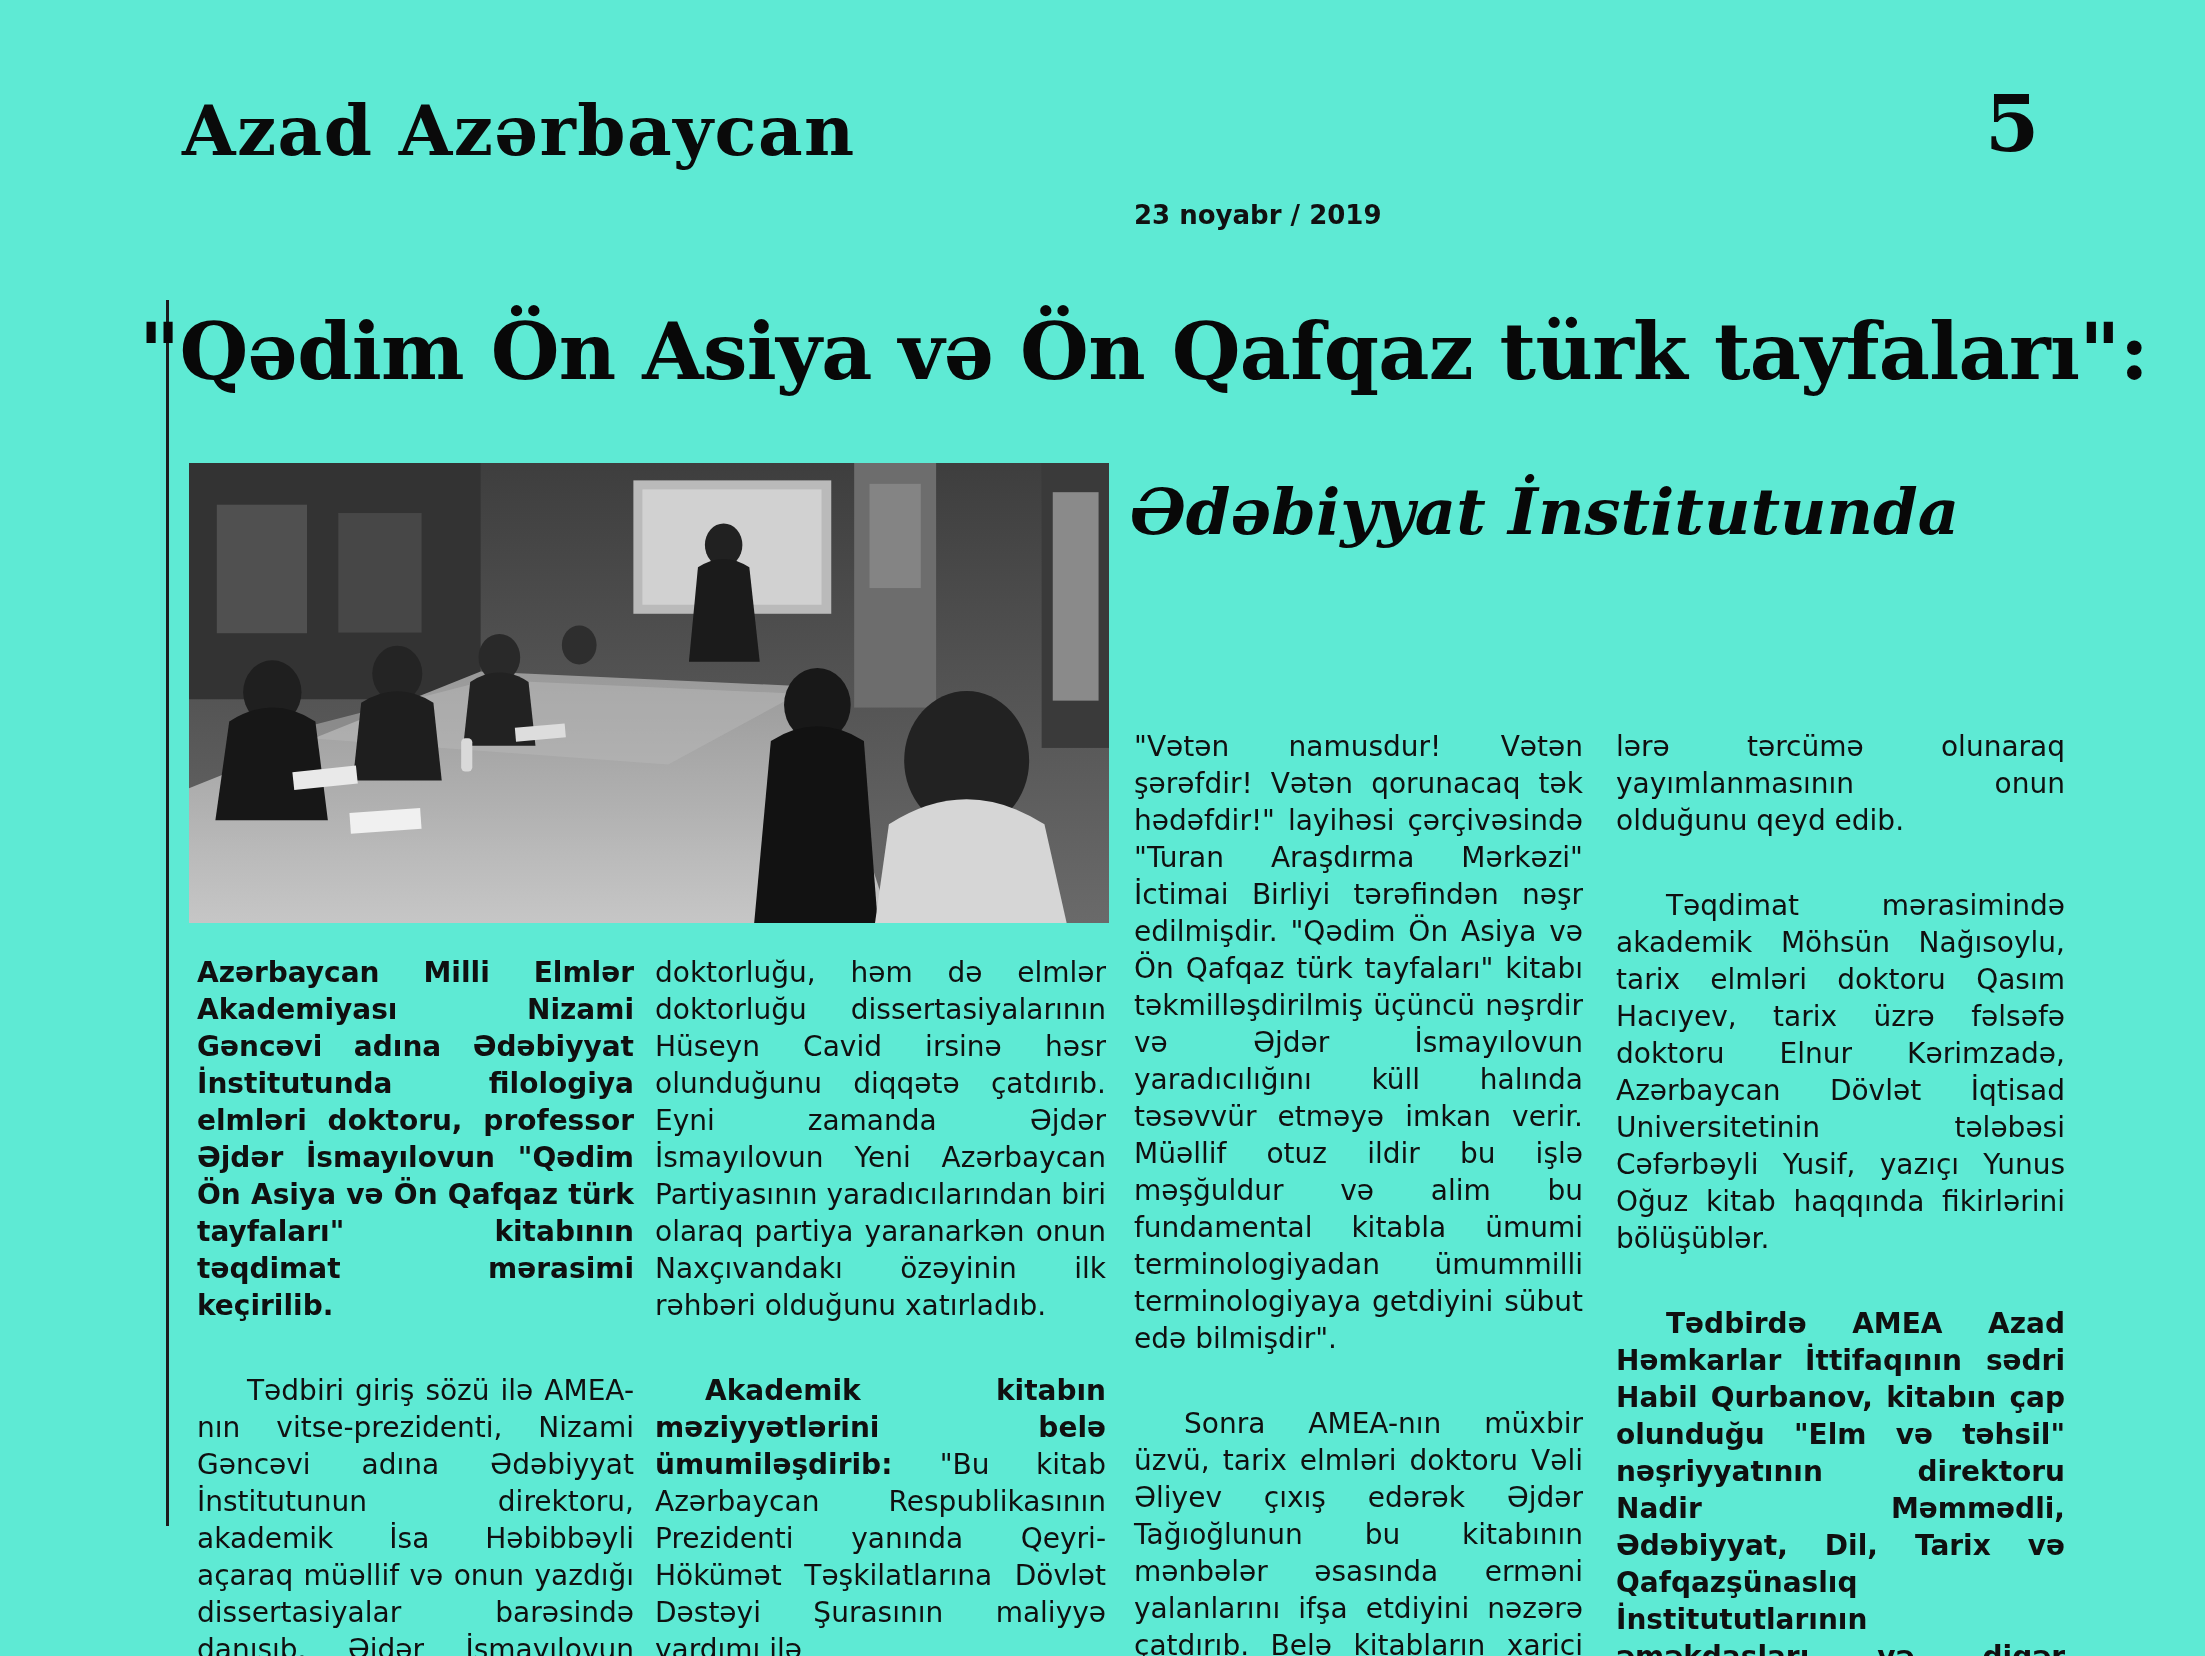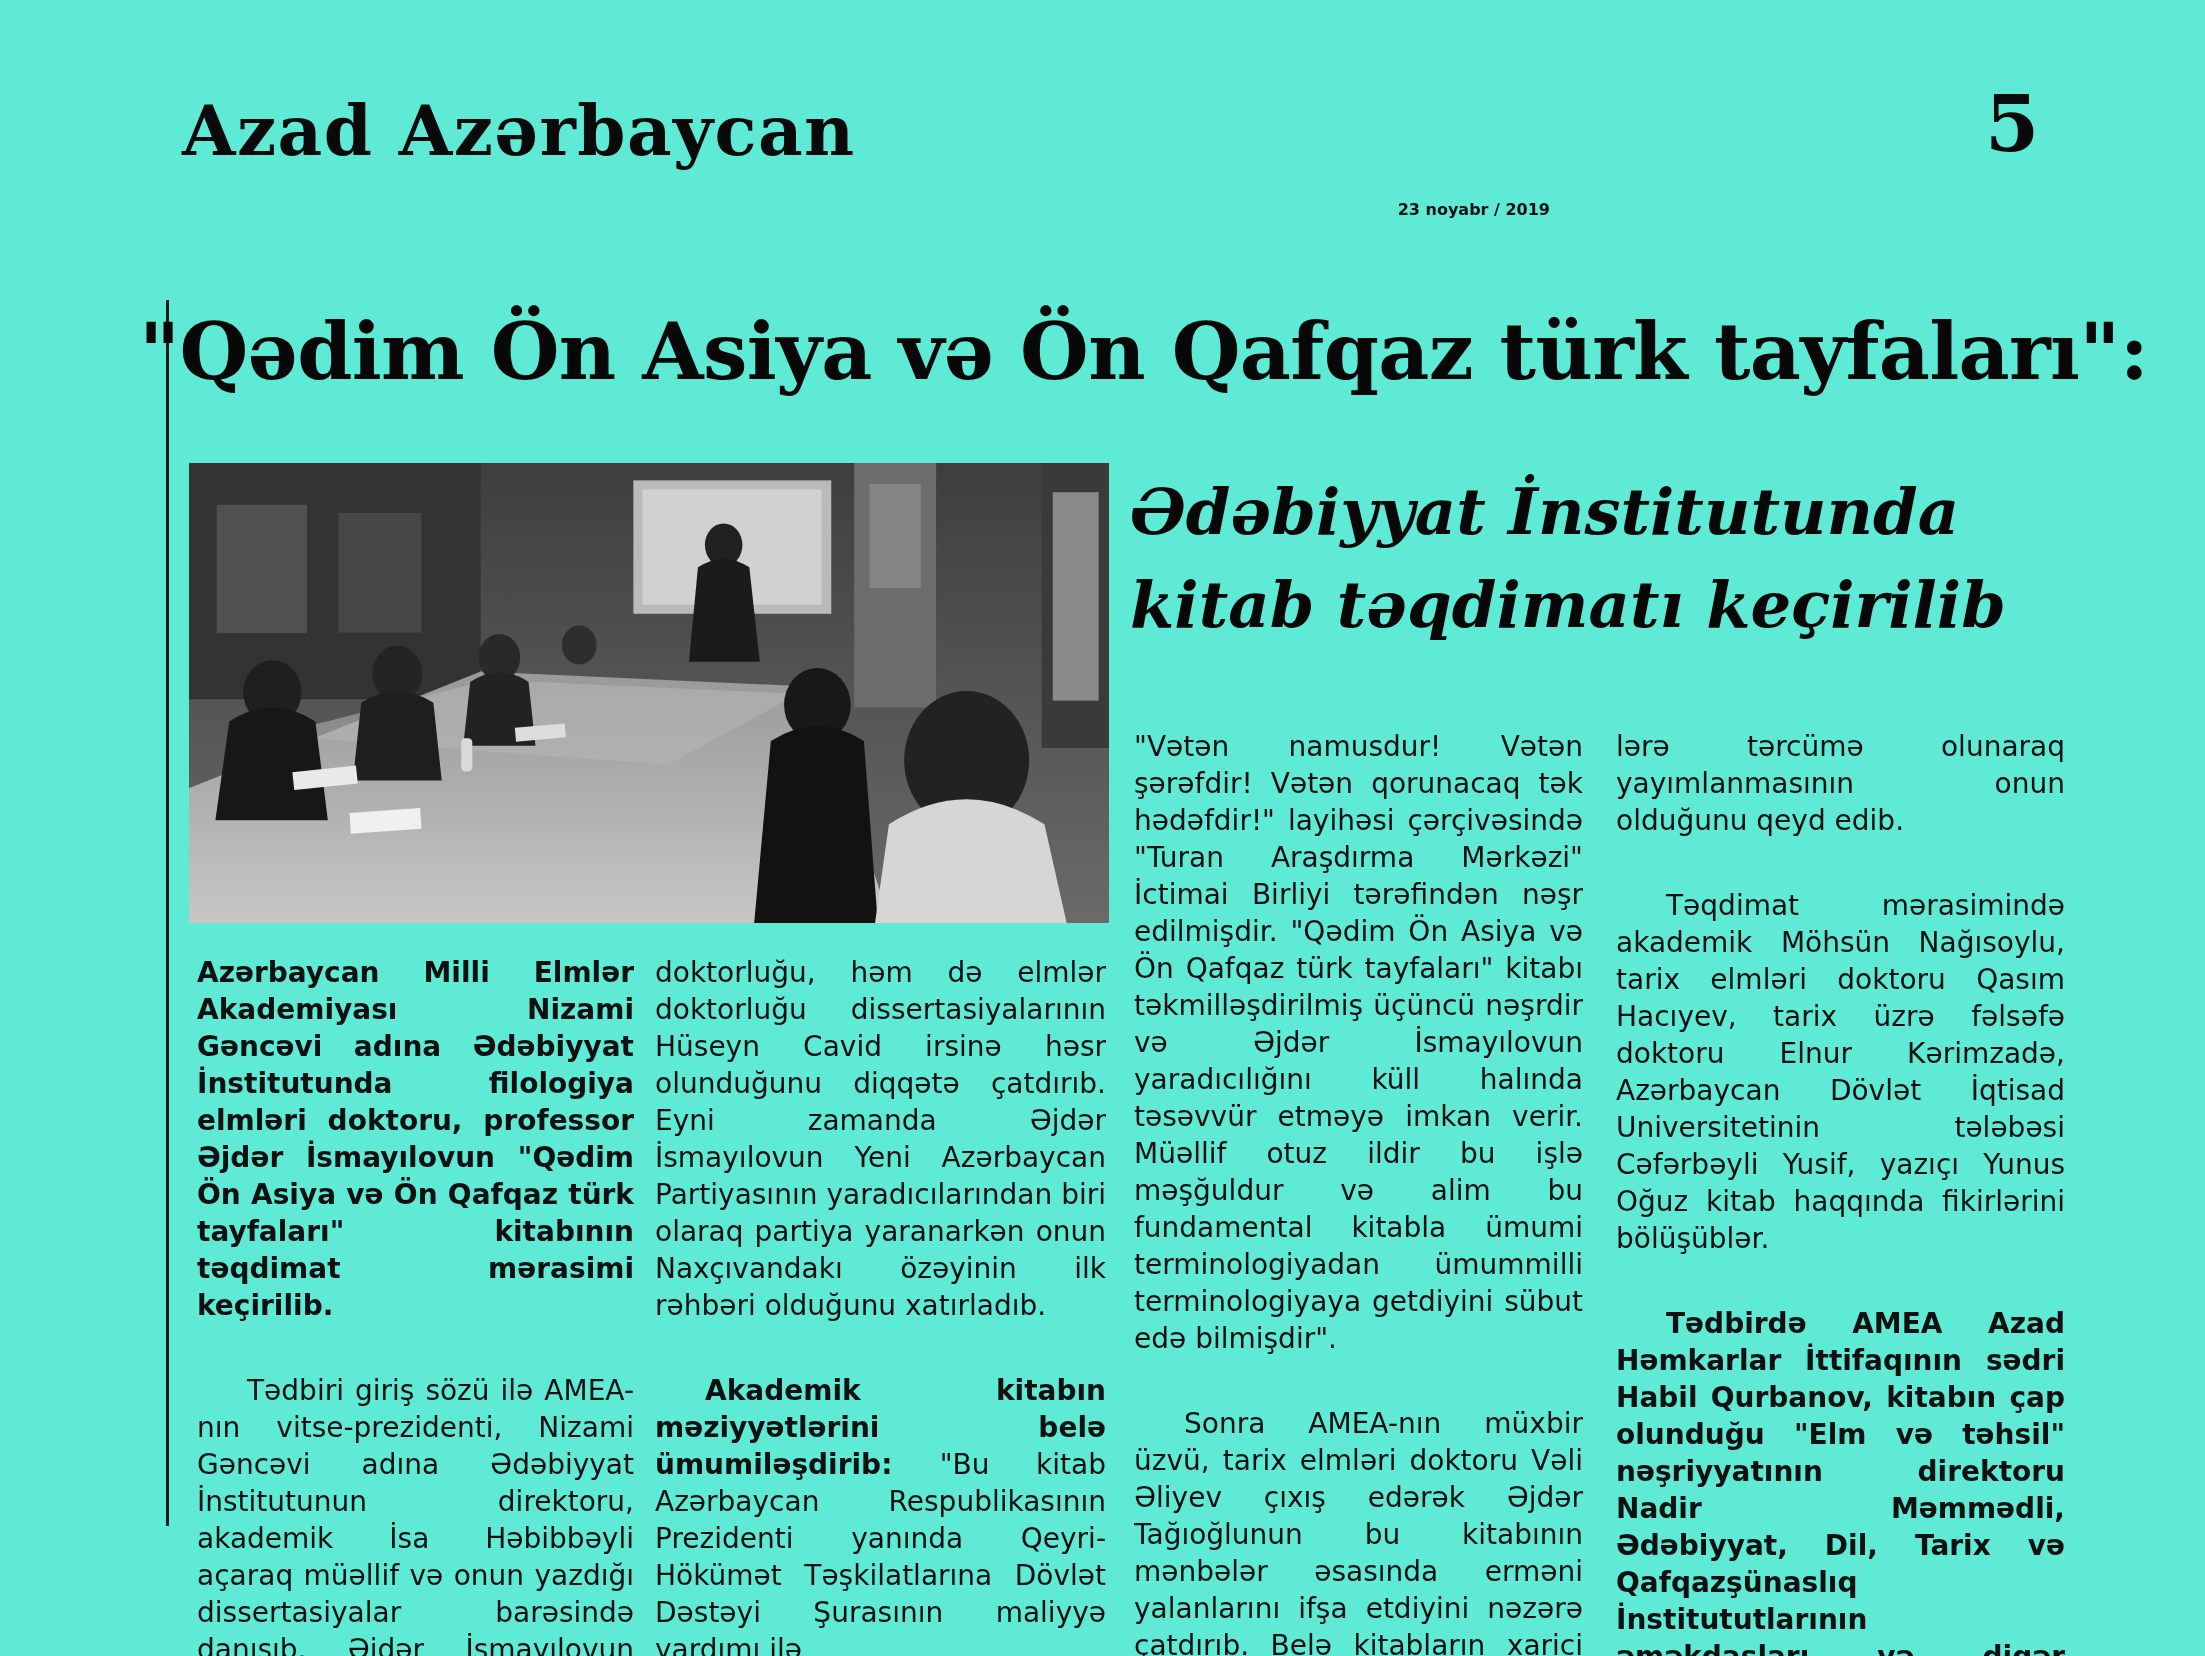--- a/index.html
+++ b/index.html
@@ -28,23 +28,23 @@
     left: 1985px; top: 78px;
     font-family: "DejaVu Serif", "Liberation Serif", serif;
     font-weight: bold;
     font-size: 78px;
     color: #0a0a0a;
   }
   .issue-date {
     position: absolute;
     left: 1134px; top: 200px;
     width: 416px;
-    text-align: right;
+    text-align: left;
     font-weight: bold;
-    font-size: 16px;
+    font-size: 26px;
     color: #111;
   }
   .vrule {
     position: absolute;
     left: 166px; top: 300px;
     width: 2.8px; height: 1226px;
     background: #1c1c1c;
   }
   .headline {
     position: absolute;
@@ -157,21 +157,20 @@
       <path d="M1008 520 q112 -72 224 0 l32 142 h-276 z" fill="#d6d5cc"></path>
       <rect x="150" y="440" width="92" height="26" fill="#e8e7de" transform="rotate(-6 196 453)"></rect>
       <rect x="232" y="500" width="102" height="30" fill="#efeee6" transform="rotate(-4 283 515)"></rect>
       <rect x="470" y="378" width="72" height="20" fill="#dddcd2" transform="rotate(-5 506 388)"></rect>
       <rect x="392" y="396" width="16" height="48" rx="6" fill="#d8d8d0"></rect>
     </svg>
   </div>
 
   <div class="subheadline">
     <div>Ədəbiyyat İnstitutunda</div>
-    <div>kitab təqdimatı keçirilib</div>
   </div>
 
   <div class="col" id="col1">
       <p class=""><span class="bold">Azərbaycan Milli Elmlər Akademiyası Nizami Gəncəvi adına Ədəbiyyat İnstitutunda filologiya elmləri doktoru, professor Əjdər İsmayılovun "Qədim Ön Asiya və Ön Qafqaz türk tayfaları" kitabının təqdimat mərasimi keçirilib.</span></p>
       <p class="indent"><span>Tədbiri giriş sözü ilə AMEA-nın vitse-prezidenti, Nizami Gəncəvi adına Ədəbiyyat İnstitutunun direktoru, akademik İsa Həbibbəyli açaraq müəllif və onun yazdığı dissertasiyalar barəsində danışıb. Əjdər İsmayılovun həm fəlsəfə</span></p>
     </div>
   <div class="col" id="col2">
       <p class=""><span>doktorluğu, həm də elmlər doktorluğu dissertasiyalarının Hüseyn Cavid irsinə həsr olunduğunu diqqətə çatdırıb. Eyni zamanda Əjdər İsmayılovun Yeni Azərbaycan Partiyasının yaradıcılarından biri olaraq partiya yaranarkən onun Naxçıvandakı özəyinin ilk rəhbəri olduğunu xatırladıb.</span></p>
       <p class="indent"><span class="bold">Akademik kitabın məziyyətlərini belə ümumiləşdirib: </span><span>"Bu kitab Azərbaycan Respublikasının Prezidenti yanında Qeyri-Hökümət Təşkilatlarına Dövlət Dəstəyi Şurasının maliyyə yardımı ilə</span></p>
     </div>

